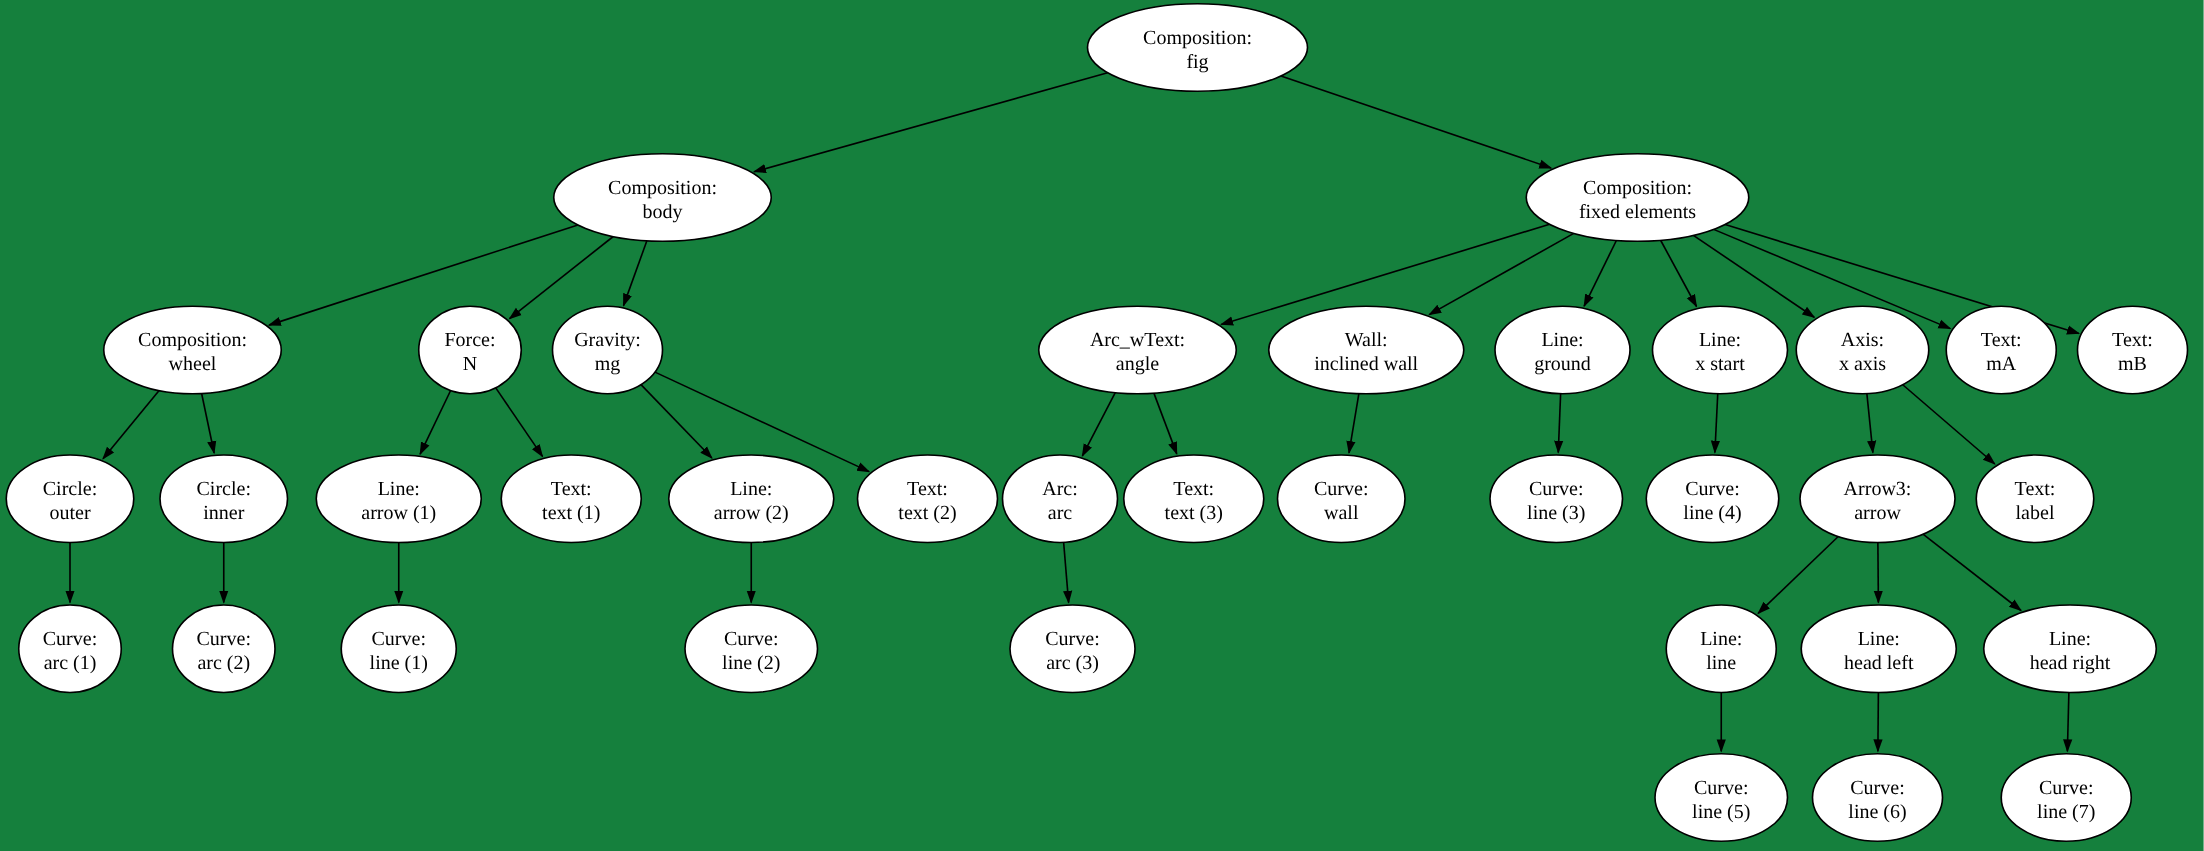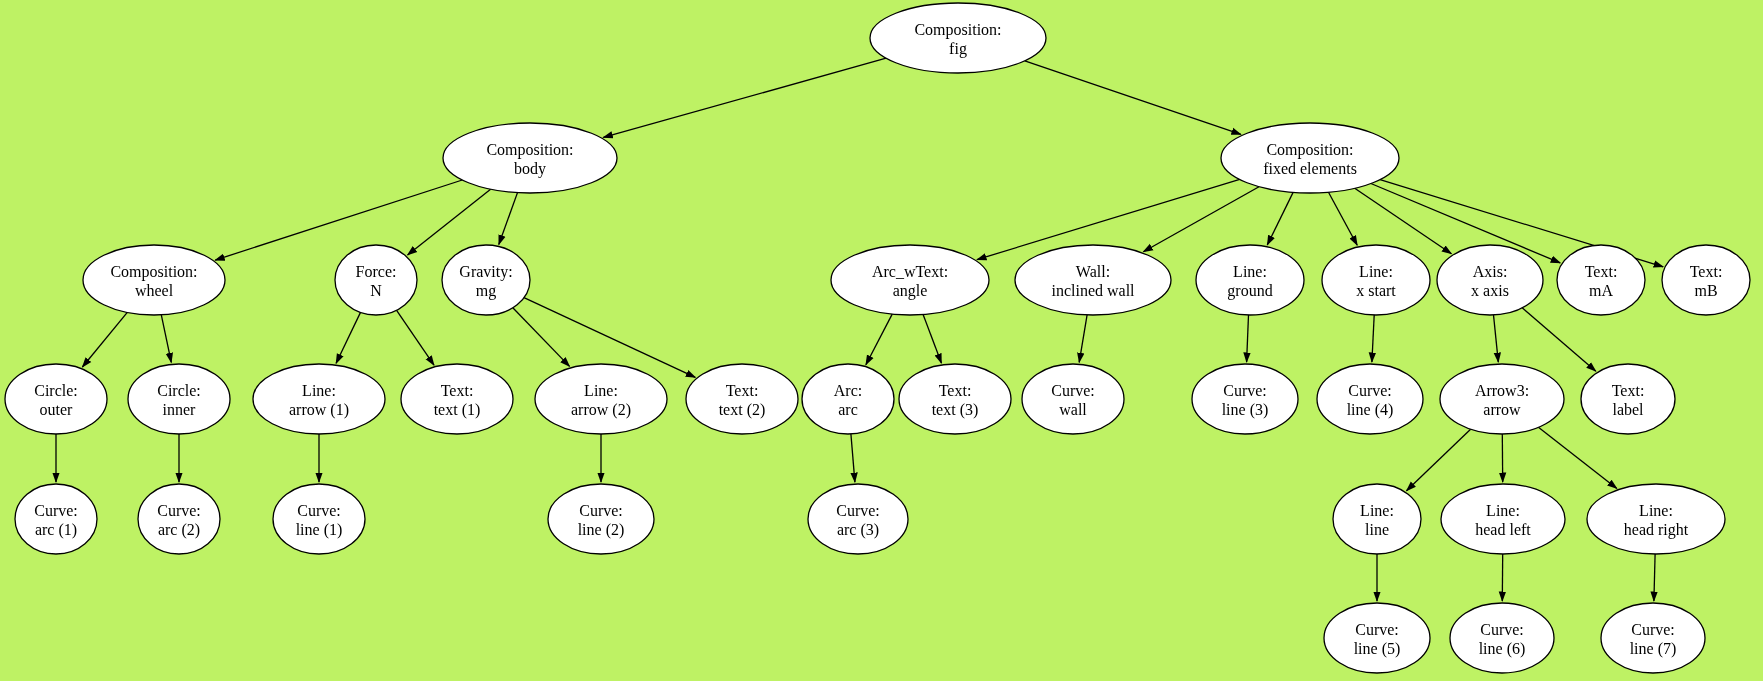--- a/index.html
+++ b/index.html
@@ -5,21 +5,21 @@
   html, body {
     margin: 0;
     padding: 0;
     background: #ffffff;
     font-family: "Liberation Serif", serif;
   }
   #stage {
     position: relative;
     width: 1763px;
     height: 681px;
-    background: #bef264;
+    background: #15803d;
     overflow: hidden;
   }
   svg text {
     font-family: "Liberation Serif", serif;
     font-size: 16px;
     fill: #000000;
   }
 </style>
 </head>
 <body>

